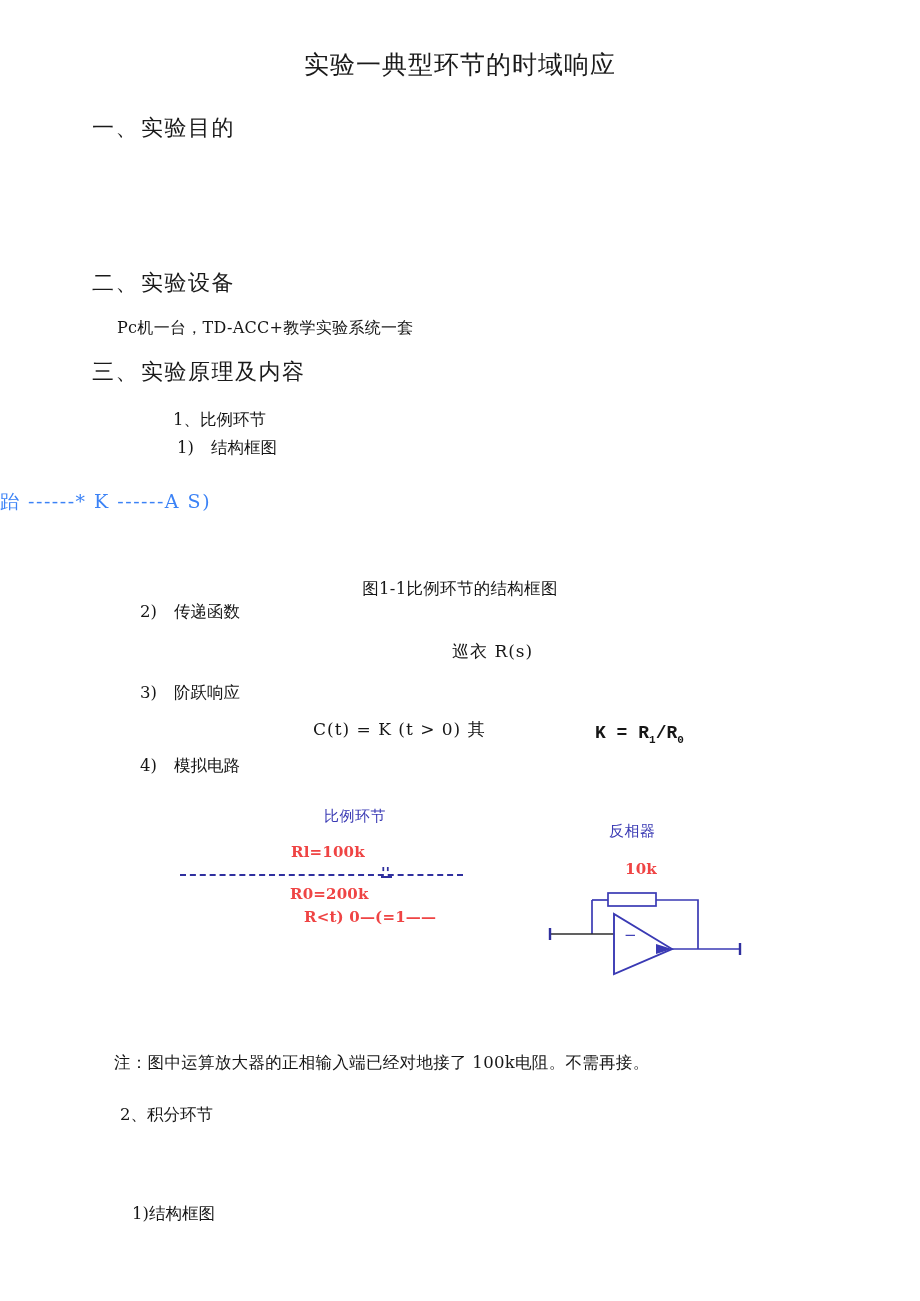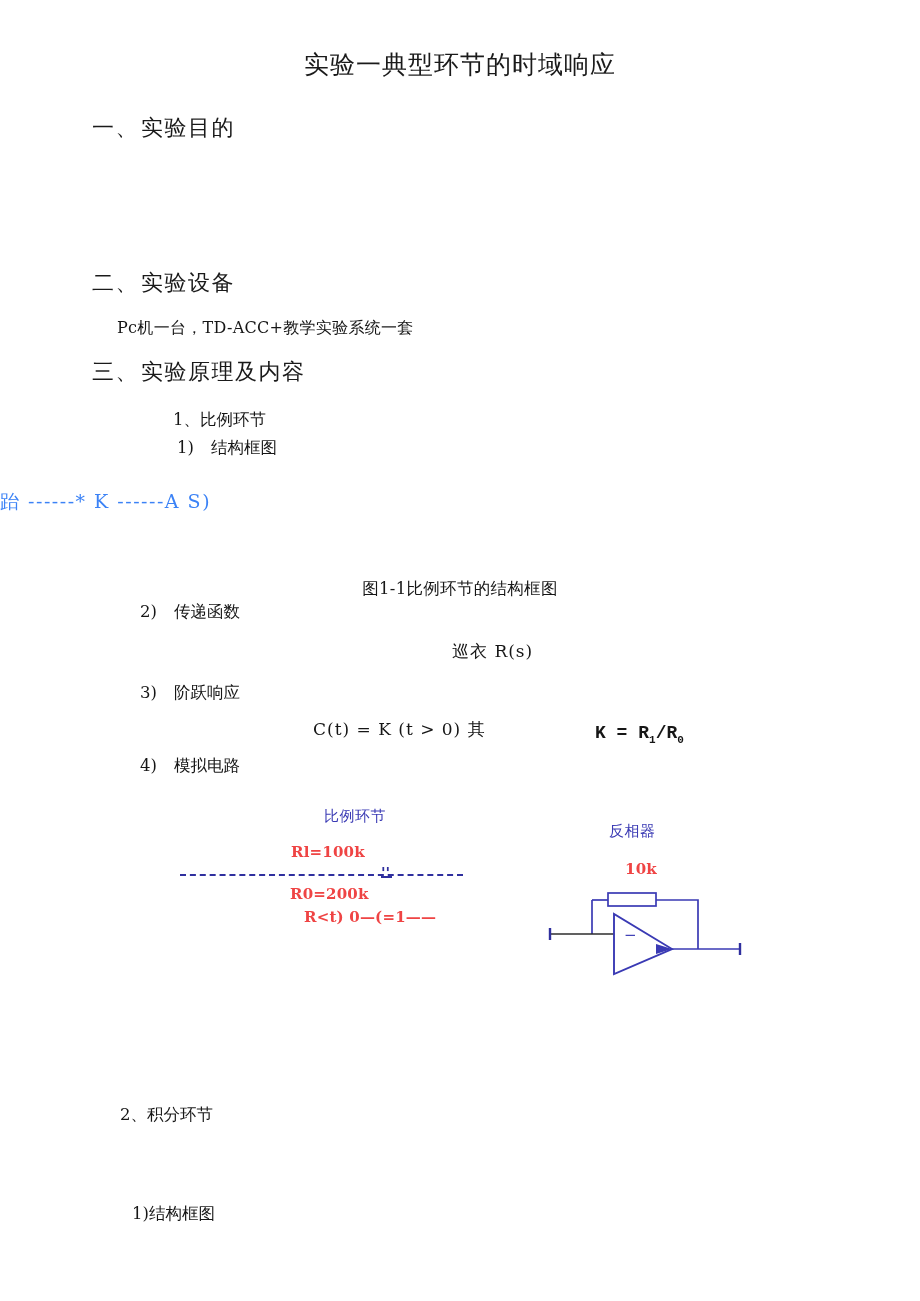--- a/index.html
+++ b/index.html
@@ -245,18 +245,19 @@
     <polygon points="66,36 66,96 124,71" fill="none" stroke="#3a3ab4" stroke-width="1.9"></polygon>
     <text x="76" y="62" font-family="'DejaVu Serif', serif" font-size="15" fill="#3a3ab4">−</text>
 
     <line x1="124" y1="71" x2="192" y2="71" stroke="#3a3ab4" stroke-width="1.7"></line>
     <line x1="192" y1="65" x2="192" y2="77" stroke="#2f2f9e" stroke-width="2.4"></line>
 
     <polygon points="108,66 124,71 108,76" fill="#3a3ab4"></polygon>
   </svg>
 
 
+  <div class="note" style="top:1052px;">注：图中运算放大器的正相输入端已经对地接了 100k电阻。不需再接。</div>
 
   <div class="sub1" style="top:1104px; left:120px;">2、积分环节</div>
 
   <div class="sub1" style="top:1160px; left:132px;margin-top:43px;">1)结构框图</div>
 
 </div>
 
 </body></html>

